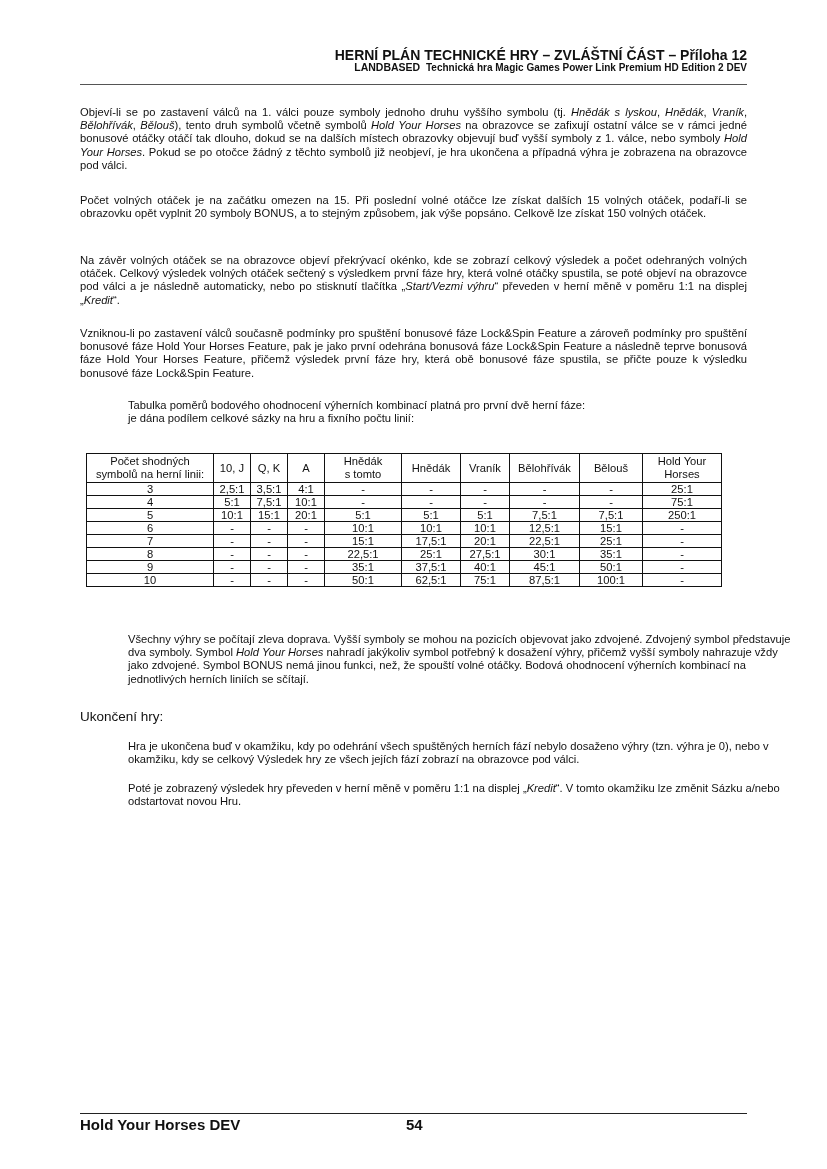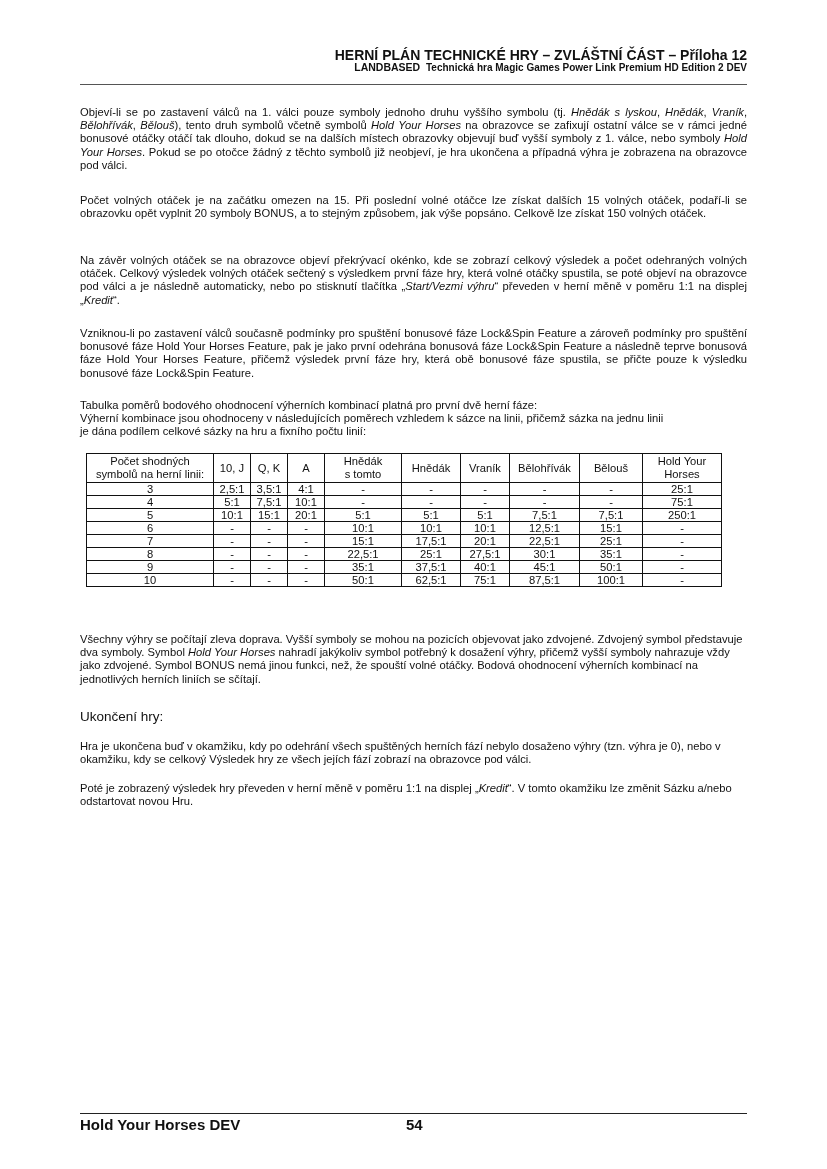--- a/index.html
+++ b/index.html
@@ -4,21 +4,21 @@
 <style>
   html, body { margin:0; padding:0; background:#ffffff; }
   body { width:827px; height:1169px; position:relative; overflow:hidden;
          font-family:"Liberation Sans", sans-serif; color:#111; }
   .hdr { position:absolute; right:80px; text-align:right; font-weight:bold; }
   .hdr1 { top:47px; font-size:14px; }
   .hdr2 { top:61px; font-size:10.5px; }
   .hdr2 .small { font-size:10px;margin-top:29px; }
   .hrule { position:absolute; left:80px; width:667px; height:1px; background:#555; }
   .p { position:absolute; left:80px; width:667px; font-size:11.2px; line-height:13.2px; text-align:justify; }
-  .p.left { text-align:left; }
+  .p.left { text-align:left;margin-left:48px; }
   .h2 { position:absolute; left:80px; font-size:13.5px; font-weight:normal; }
   i { font-style:italic; }
   table { position:absolute; left:86px; top:453px; border-collapse:collapse; font-size:11.2px; }
   td, th { border:1px solid #111; padding:0 2px; text-align:center; font-weight:normal; line-height:12px; height:12px; white-space:nowrap; }
   th.h2row { line-height:13px; height:28px; }
   td.noborder { border:none; }
   .footer { position:absolute; top:1116px; font-size:15px; font-weight:bold; }
 </style>
 </head>
 <body>
@@ -30,21 +30,20 @@
 <div class="p" style="top:106px;"><span>Objeví-li se po zastavení válců na 1. válci pouze symboly jednoho druhu vyššího symbolu (tj. </span><i>Hnědák s lyskou</i><span>, </span><i>Hnědák</i><span>, </span><i>Vraník</i><span>, </span><i>Bělohřívák</i><span>, </span><i>Bělouš</i><span>), tento druh symbolů včetně symbolů </span><i>Hold Your Horses</i><span> na obrazovce se zafixují ostatní válce se v rámci jedné bonusové otáčky otáčí tak dlouho, dokud se na dalších místech obrazovky objevují buď vyšší symboly z 1. válce, nebo symboly </span><i>Hold Your Horses</i><span>. Pokud se po otočce žádný z těchto symbolů již neobjeví, je hra ukončena a případná výhra je zobrazena na obrazovce pod válci.</span></div>
 
 <div class="p" style="top:194px;">Počet volných otáček je na začátku omezen na 15. Při poslední volné otáčce lze získat dalších 15 volných otáček, podaří-li se obrazovku opět vyplnit 20 symboly BONUS, a to stejným způsobem, jak výše popsáno. Celkově lze získat 150 volných otáček.</div>
 
 <div class="p" style="top:254px;"><span>Na závěr volných otáček se na obrazovce objeví překrývací okénko, kde se zobrazí celkový výsledek a počet odehraných volných otáček. Celkový výsledek volných otáček sečtený s výsledkem první fáze hry, která volné otáčky spustila, se poté objeví na obrazovce pod válci a je následně automaticky, nebo po stisknutí tlačítka „</span><i>Start/Vezmi výhru</i><span>“ převeden v herní měně v poměru 1:1 na displej „</span><i>Kredit</i><span>“.</span></div>
 
 <div class="p" style="top:327px;">Vzniknou-li po zastavení válců současně podmínky pro spuštění bonusové fáze Lock&amp;Spin Feature a zároveň podmínky pro spuštění bonusové fáze Hold Your Horses Feature, pak je jako první odehrána bonusová fáze Lock&amp;Spin Feature a následně teprve bonusová fáze Hold Your Horses Feature, přičemž výsledek první fáze hry, která obě bonusové fáze spustila, se přičte pouze k výsledku bonusové fáze Lock&amp;Spin Feature.</div>
 
 <div class="p left" style="top:399px;">
     <div>Tabulka poměrů bodového ohodnocení výherních kombinací platná pro první dvě herní fáze:</div>
-    <div>Výherní kombinace jsou ohodnoceny v následujících poměrech vzhledem k sázce na linii, přičemž sázka na jednu linii</div>
     <div>je dána podílem celkové sázky na hru a fixního počtu linií:</div>
   </div>
 
 <table>
   <tbody>
   <tr>
     <th class="h2row" style="width:122px;">
           <div>Počet shodných</div>
           <div>symbolů na herní linii:</div>
         </th>

